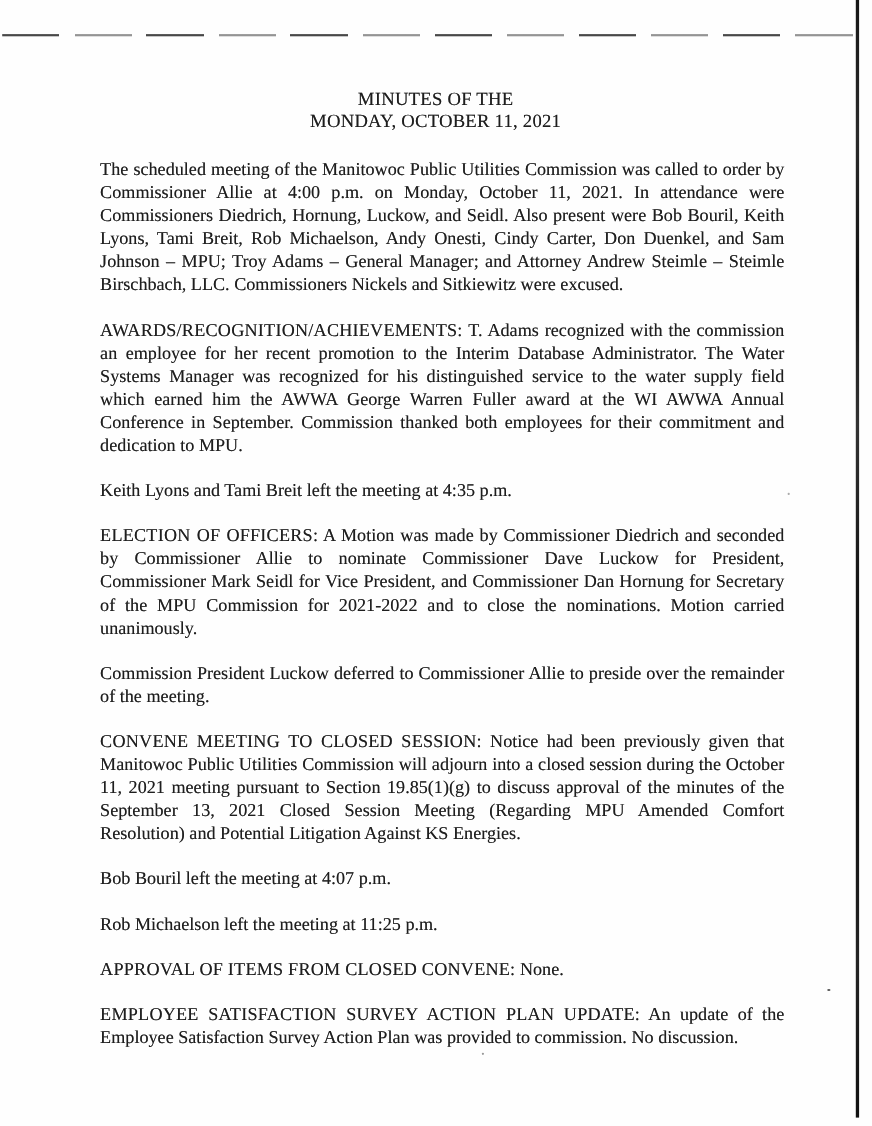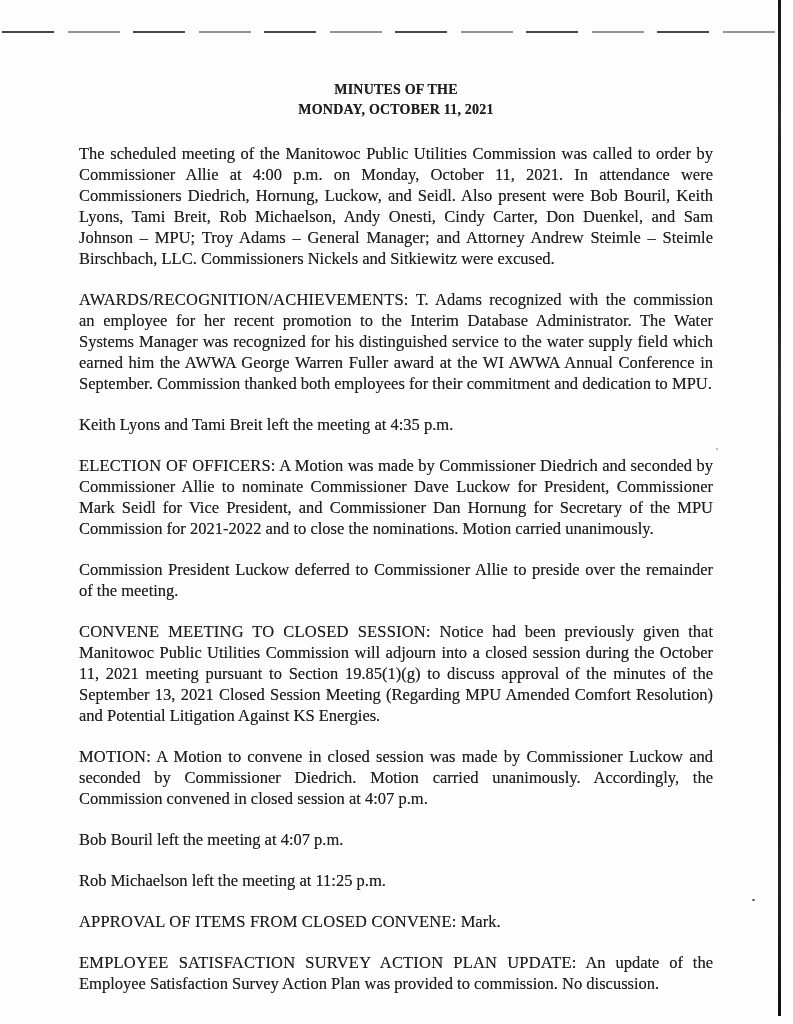--- a/index.html
+++ b/index.html
@@ -51,32 +51,32 @@
   .speck3 { left: 716px; top: 448px; width: 2px; height: 2px; opacity: .5; }
 
   .content {
     position: absolute;
     left: 79px;
     top: 80px;
     width: 634px;
   }
   .title-block {
     text-align: center;
-    font-weight: bold;
-    font-size: 14px;
+    font-weight: normal;
+    font-size: 17px;
     line-height: 20px;
     letter-spacing: 0.2px;
     margin-bottom: 23px;
   }
   .body-block {
     font-size: 16.5px;
     line-height: 21px;
   }
   .para {
-    margin: 0 0 20px 0;
+    margin: 0 0 20px 12px;
     text-align: justify;
   }
   .para:last-child { margin-bottom: 0; }
   .ph { font-weight: normal; letter-spacing: 0.2px; }
 </style>
 </head>
 <body>
 
 <div class="page">
 
@@ -103,26 +103,25 @@
         <p class="para"><b class="ph">AWARDS/RECOGNITION/ACHIEVEMENTS:</b><span> T. Adams recognized with the commission an employee for her recent promotion to the Interim Database Administrator. The Water Systems Manager was recognized for his distinguished service to the water supply field which earned him the AWWA George Warren Fuller award at the WI AWWA Annual Conference in September. Commission thanked both employees for their commitment and dedication to MPU.</span></p>
 
         <p class="para"><span>Keith Lyons and Tami Breit left the meeting at 4:35 p.m.</span></p>
 
         <p class="para"><b class="ph">ELECTION OF OFFICERS:</b><span> A Motion was made by Commissioner Diedrich and seconded by Commissioner Allie to nominate Commissioner Dave Luckow for President, Commissioner Mark Seidl for Vice President, and Commissioner Dan Hornung for Secretary of the MPU Commission for 2021-2022 and to close the nominations.  Motion carried unanimously.</span></p>
 
         <p class="para"><span>Commission President Luckow deferred to Commissioner Allie to preside over the remainder of the meeting.</span></p>
 
         <p class="para"><b class="ph">CONVENE MEETING TO CLOSED SESSION:</b><span> Notice had been previously given that Manitowoc Public Utilities Commission will adjourn into a closed session during the October 11, 2021 meeting pursuant to Section 19.85(1)(g) to discuss approval of the minutes of the September 13, 2021 Closed Session Meeting (Regarding MPU Amended Comfort Resolution) and Potential Litigation Against KS Energies.</span></p>
 
-        <p class="para"><b class="ph">MOTION:</b><span> A Motion to convene in closed session was made by Commissioner Luckow and seconded by Commissioner Diedrich. Motion carried unanimously. Accordingly, the Commission convened in closed session at 4:07 p.m.</span></p>
 
         <p class="para"><span>Bob Bouril left the meeting at 4:07 p.m.</span></p>
 
 
         <p class="para"><span>Rob Michaelson left the meeting at 11:25 p.m.</span></p>
 
-        <p class="para"><b class="ph">APPROVAL OF ITEMS FROM CLOSED CONVENE:</b><span> Mark.</span></p>
+        <p class="para"><b class="ph">APPROVAL OF ITEMS FROM CLOSED CONVENE:</b><span> None.</span></p>
 
         <p class="para"><b class="ph">EMPLOYEE SATISFACTION SURVEY ACTION PLAN UPDATE:</b><span> An update of the Employee Satisfaction Survey Action Plan was provided to commission. No discussion.</span></p>
       </div>
 
   </div>
 </div>
 
 </body></html>

